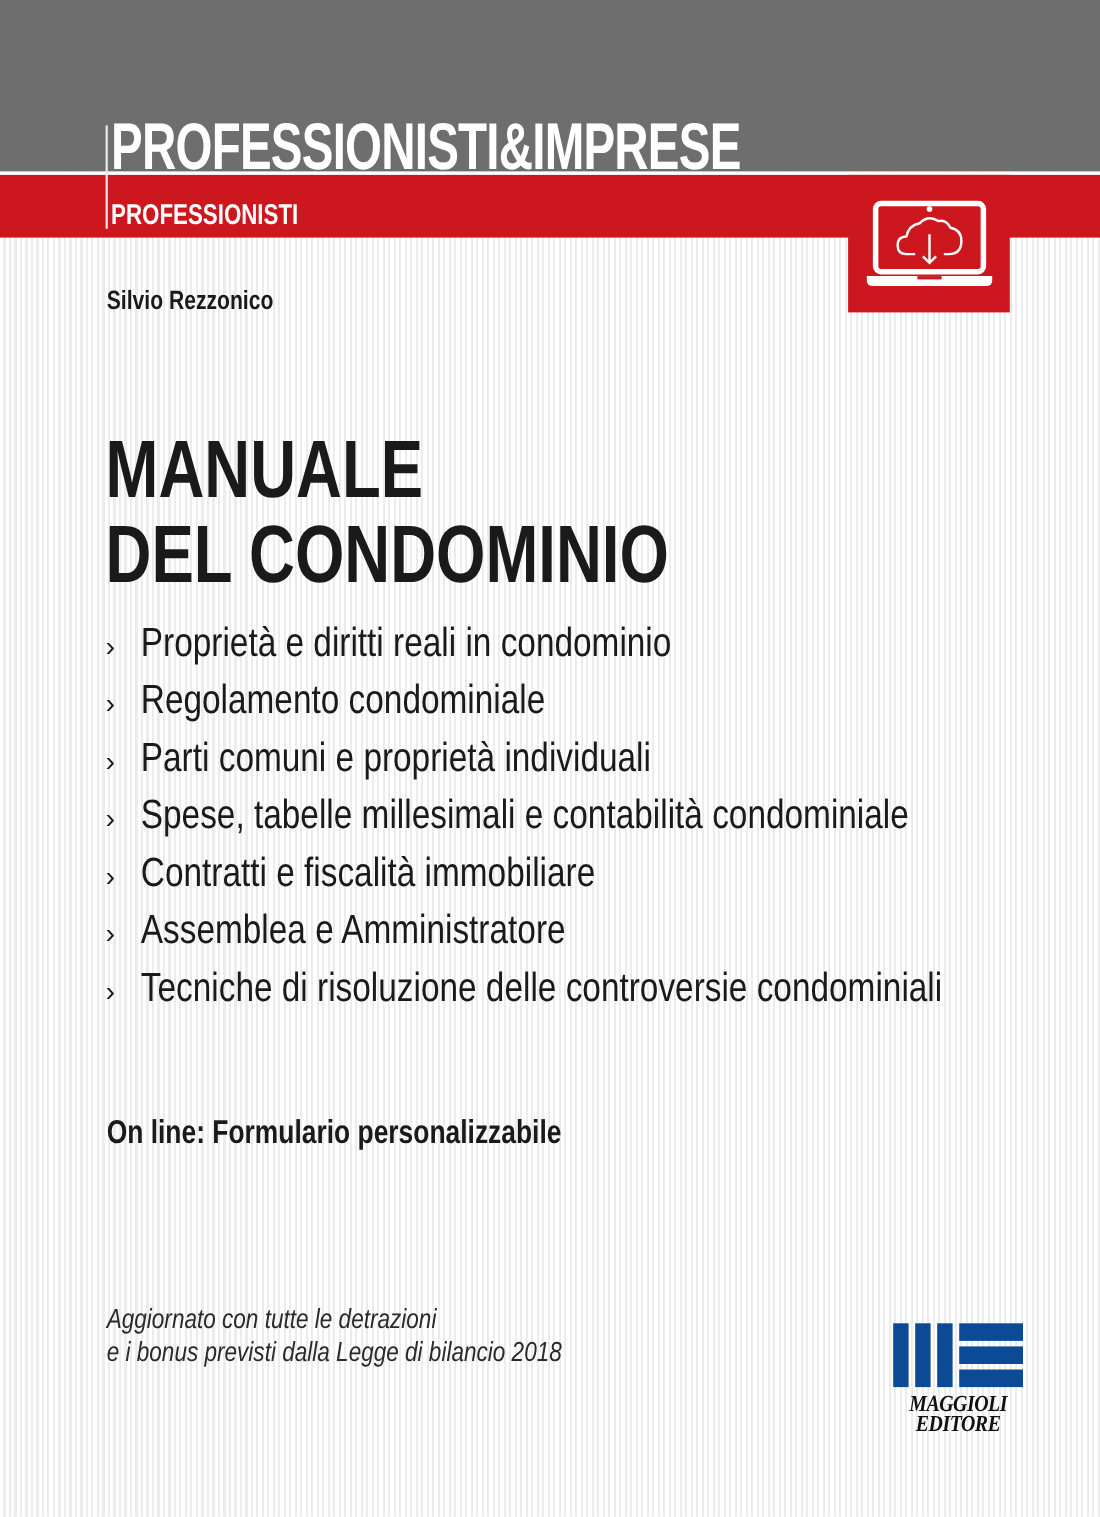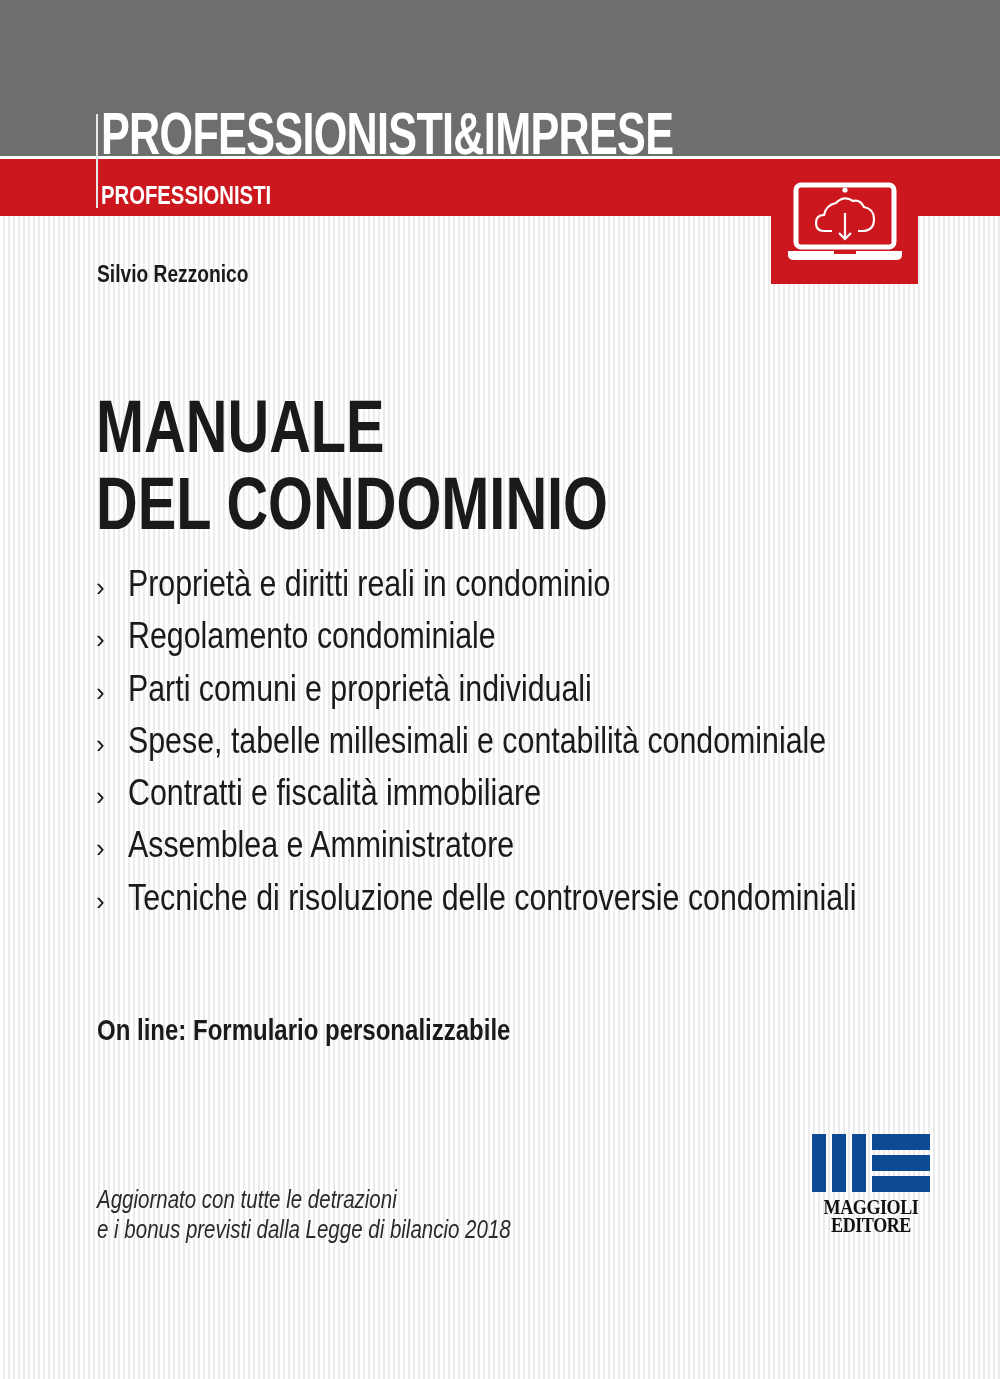--- a/index.html
+++ b/index.html
@@ -86,21 +86,21 @@
       white-space: nowrap;
     }
     .update-note {
       position: absolute; left: 97px; top: 1184px;
       font-style: italic; font-size: 25px; line-height: 30px;
       color: #2a2a2a;
       transform: scaleX(0.82); transform-origin: left top;
       white-space: nowrap;
     }
     .publisher-logo {
-      position: absolute; left: 812px; top: 1134px; width: 118px;
+      position: absolute; left: 812px; top: 1203px; width: 118px; font-style: italic;
     }
     .logo-mark { display: flex; height: 58px; gap: 6px; }
     .logo-bar { width: 14px; height: 58px; background: #0d4a95; }
     .logo-stack { display: flex; flex-direction: column; gap: 5px; flex: 1; }
     .logo-row { height: 16px; background: #0d4a95; }
     .logo-text {
       font-family: "Liberation Serif", serif; font-weight: 700;
       font-size: 21px; line-height: 18px; color: #111111;
       text-align: center; margin-top: 6px;
       transform: scaleX(0.86); transform-origin: center top;

